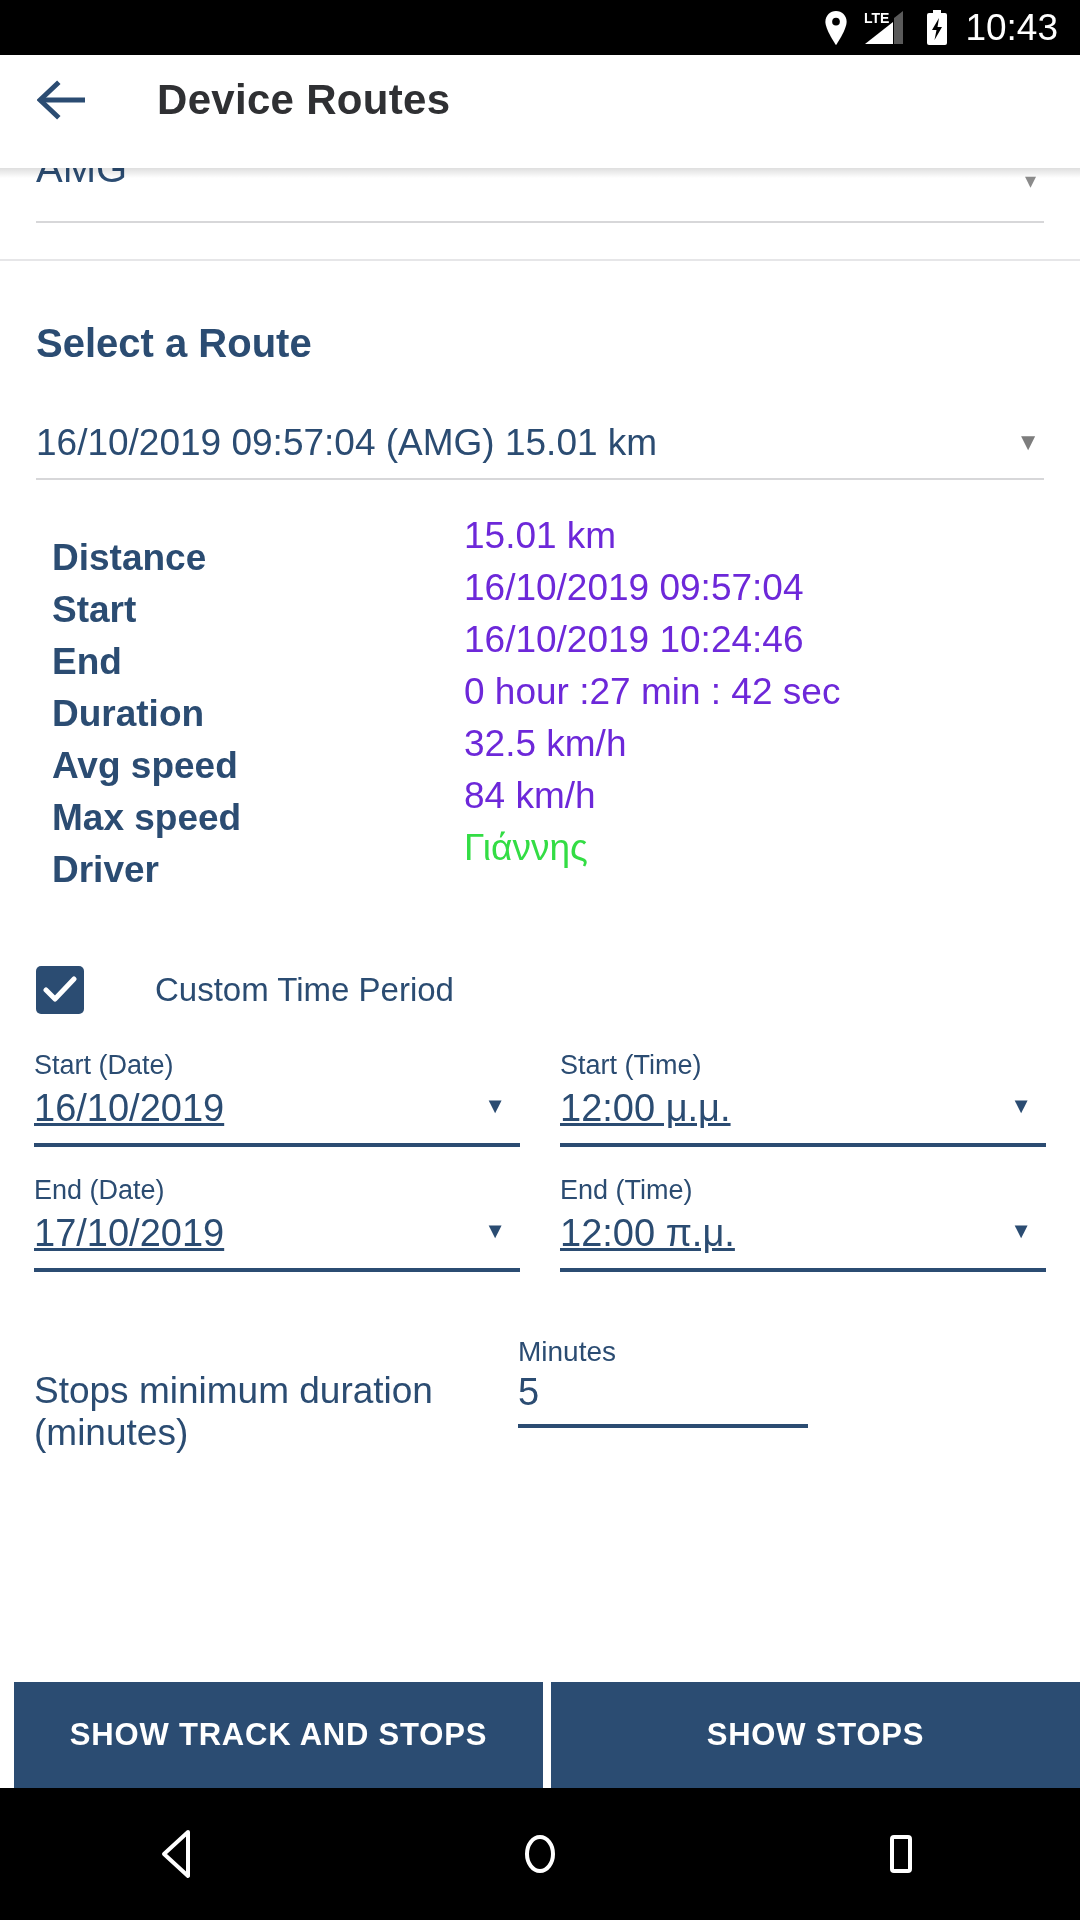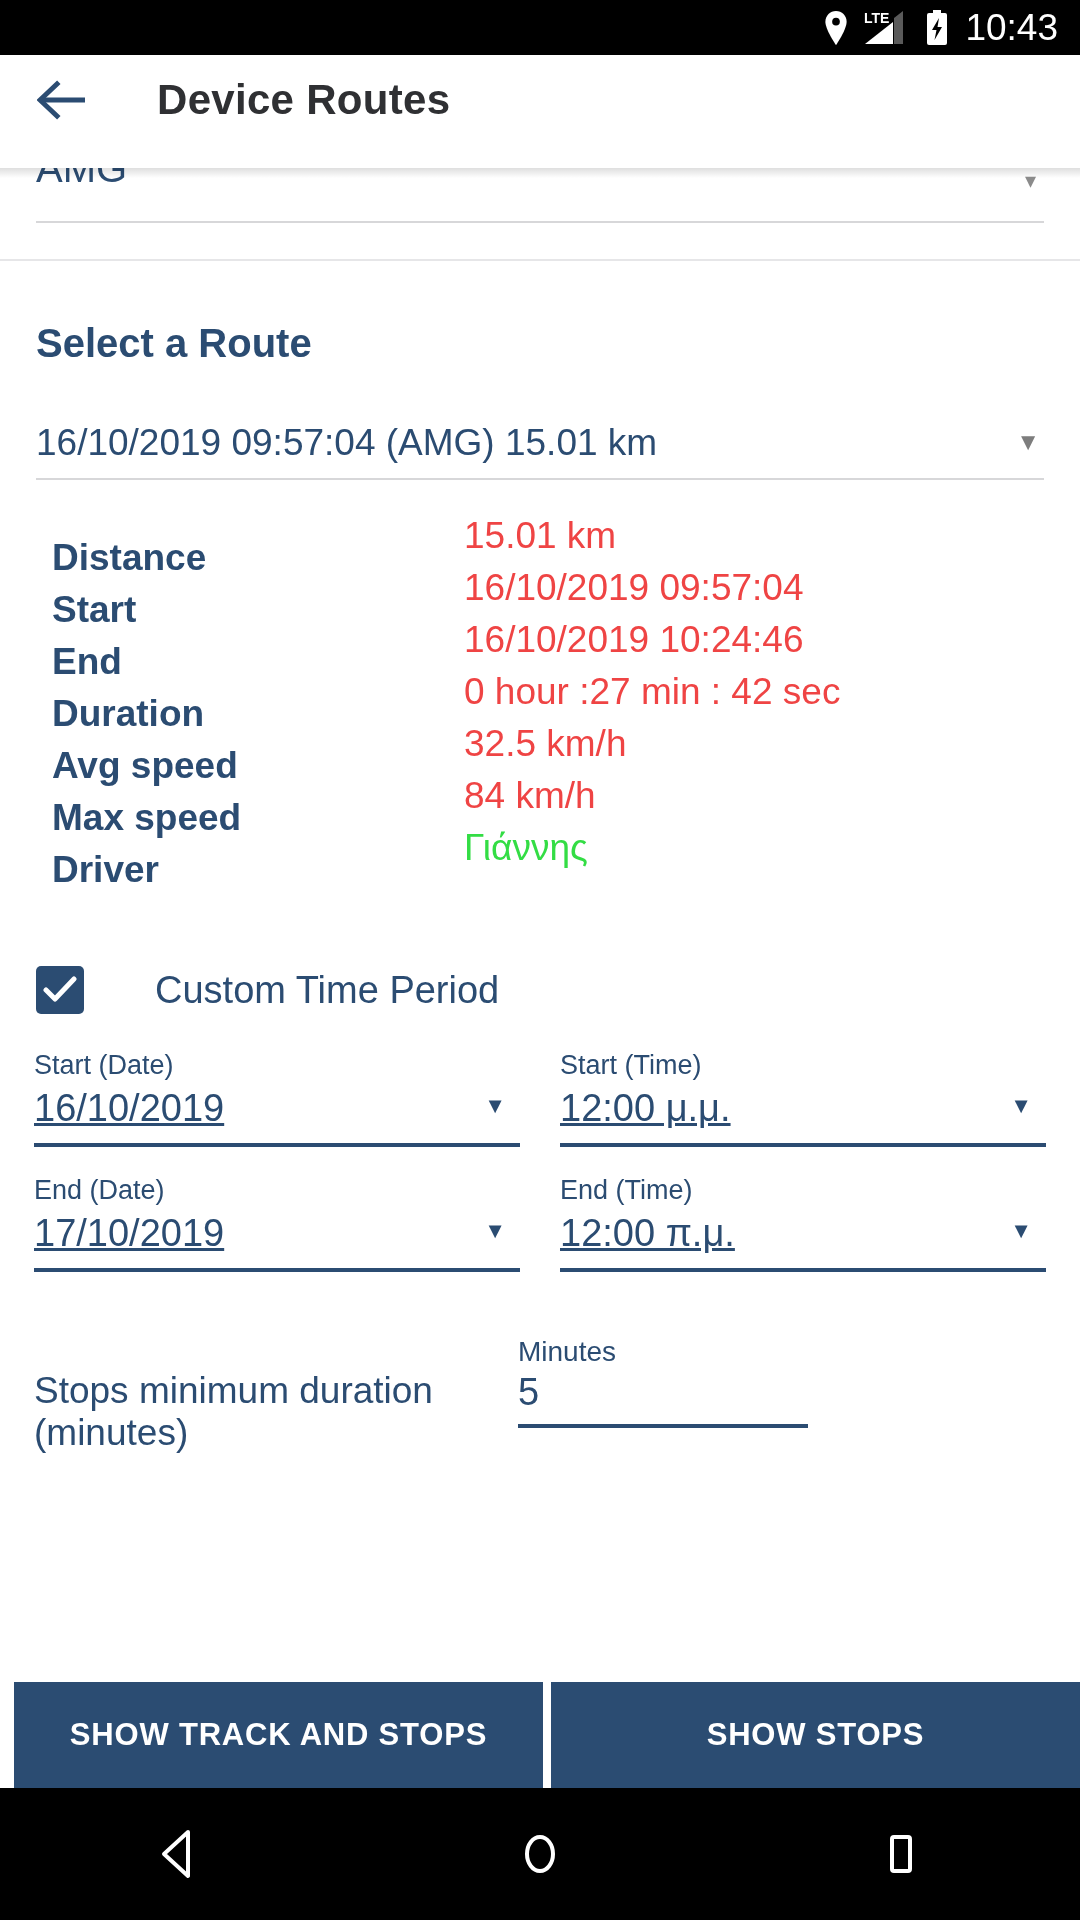--- a/index.html
+++ b/index.html
@@ -168,21 +168,21 @@
     align-items: flex-start;
   }
   .details-label {
     width: 412px;
     color: #2b4c72;
     font-size: 37px;
     font-weight: bold;
     line-height: 52px;
   }
   .details-value {
-    color: #ef4444;
+    color: #6d28d9;
     font-size: 37px;
     line-height: 52px;
     margin-top: -22px;
   }
   .details-value.driver {
     color: #33dd44;
   }
 
   
   .checkbox-row {
@@ -196,21 +196,21 @@
     background: #2b4c72;
     border-radius: 5px;
     display: flex;
     align-items: center;
     justify-content: center;
     cursor: pointer;
     flex: none;
   }
   .checkbox-label {
     color: #2b4c72;
-    font-size: 38px;
+    font-size: 33px;
     margin-left: 71px;
   }
 
   
   .dt-grid {
     margin: 36px 34px 0 34px;
   }
   .dt-row {
     display: flex;
     gap: 40px;

